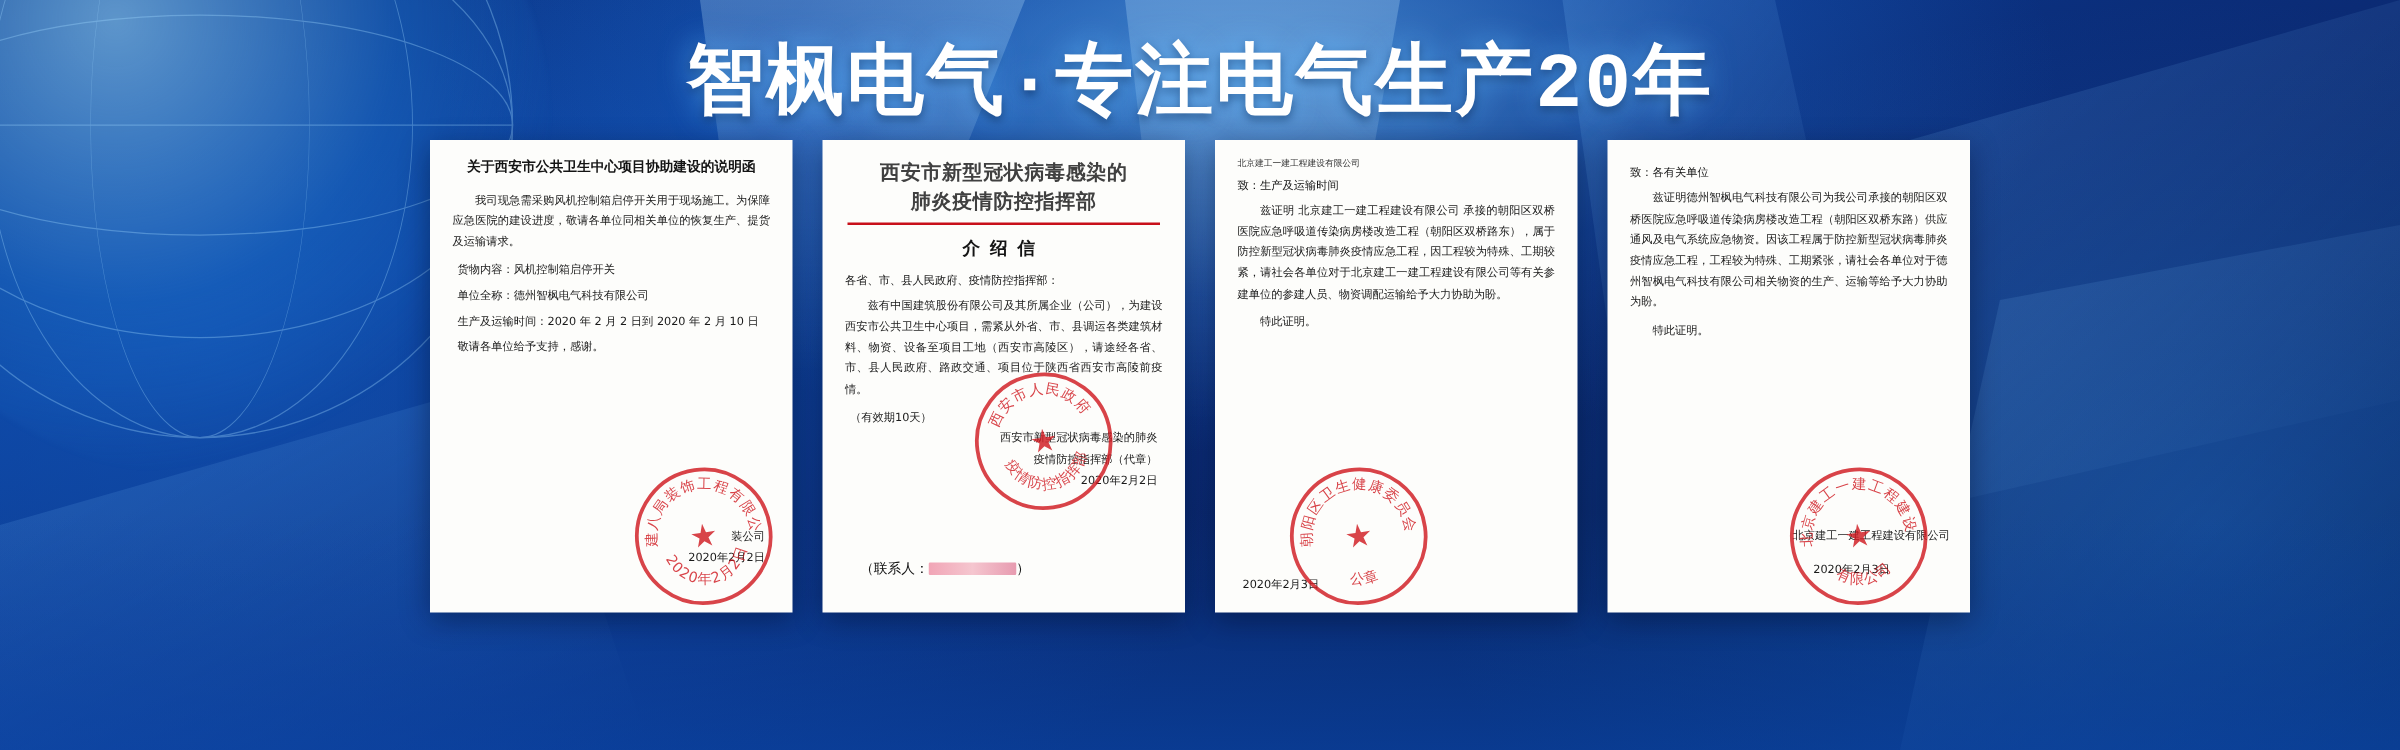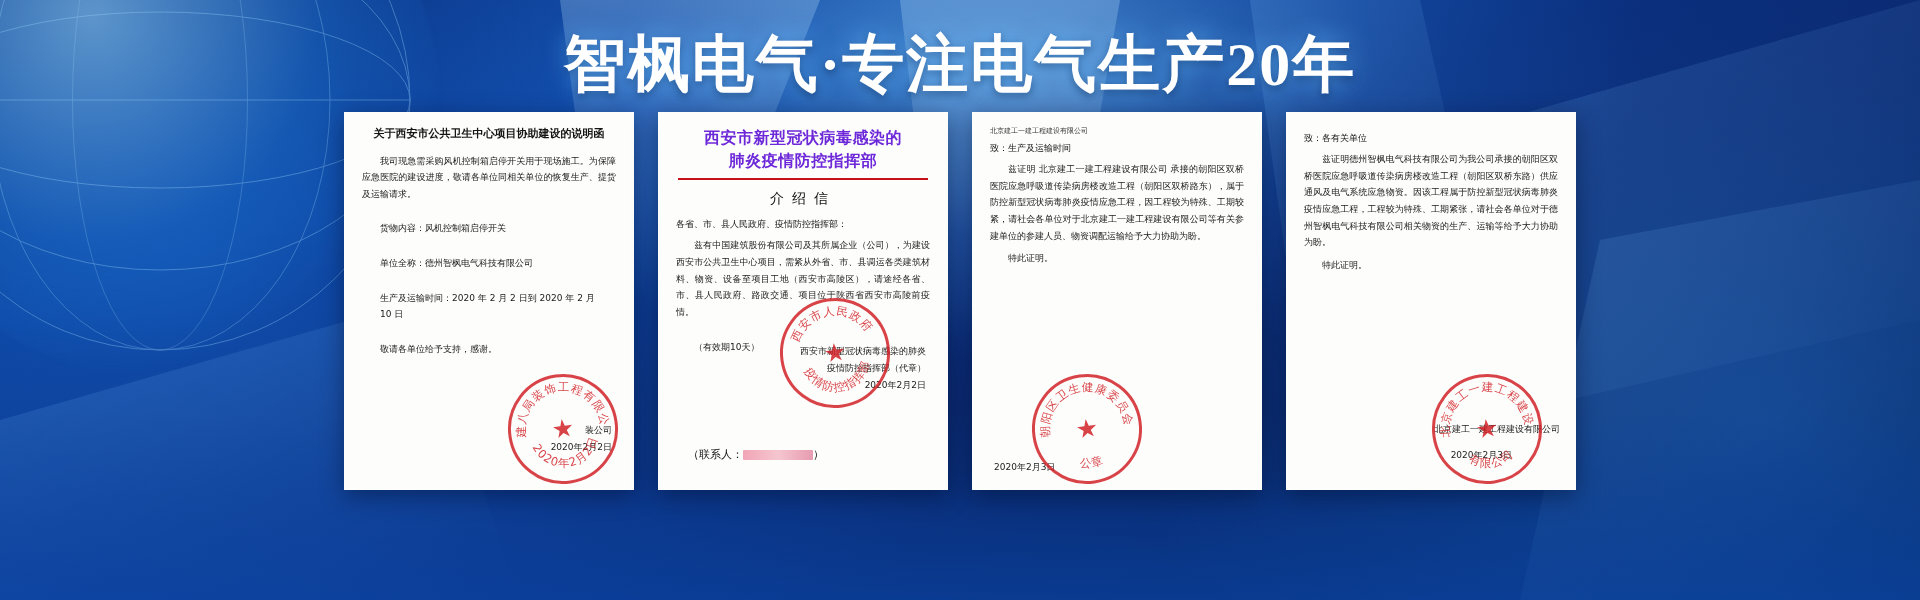--- a/index.html
+++ b/index.html
@@ -63,21 +63,21 @@
     position: absolute;
     top: 22px;
     left: 0;
     width: 1920px;
     text-align: center;
     color: #ffffff;
     font-size: 62px;
     font-weight: bold;
     letter-spacing: 2px;
     text-shadow: 0 0 24px rgba(90,180,255,0.85), 0 3px 8px rgba(0,20,60,0.6);
-    font-family: Liberation Serif, serif;
+    font-family: Liberation Mono, monospace;
   }
   .docs-row {
     position: absolute;
     top: 112px;
     left: 0;
     width: 1920px;
     display: flex;
     justify-content: center;
     gap: 24px;
   }
@@ -99,36 +99,36 @@
   }
   .doc-title {
     text-align: center;
     font-size: 11px;
     font-weight: bold;
     line-height: 1.5;
     margin-bottom: 10px;
     color: #141414;
   }
   .doc-title.red {
-    color: #6d28d9;
+    color: #404040;
     font-size: 16px;
     line-height: 1.45;
     letter-spacing: 0.5px;
     margin-bottom: 6px;
     text-align: center;
   }
   .red-rule {
     height: 2px;
     background: #c8101a;
     margin: 4px 2px 10px 2px;
   }
   .doc-subtitle {
     text-align: center;
     font-size: 14px;
-    font-weight: normal;
+    font-weight: bold;
     letter-spacing: 8px;
     margin: 6px 0 10px 0;
     color: #141414;
   }
   .doc-org {
     font-size: 7px;
     color: #333;
     margin-bottom: 6px;
   }
   .doc-to {
@@ -143,21 +143,21 @@
     margin: 0 0 6px 0;
     color: #1a1a1a;
   }
   .doc-p.indent {
     text-indent: 18px;
   }
   .doc-line {
     font-size: 9px;
     line-height: 1.85;
     color: #1a1a1a;
-    margin: 18px;
+    margin: 4px;
   }
   .doc-sign {
     position: absolute;
     right: 22px;
     bottom: 34px;
     font-size: 9px;
     line-height: 1.9;
     text-align: right;
     color: #1a1a1a;
   }

